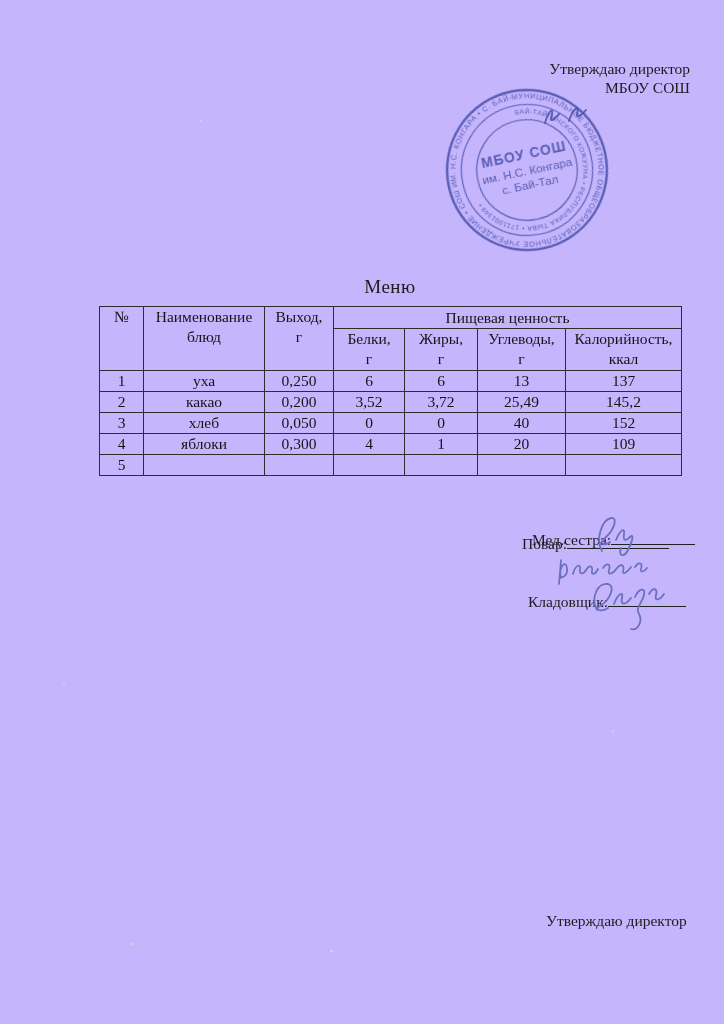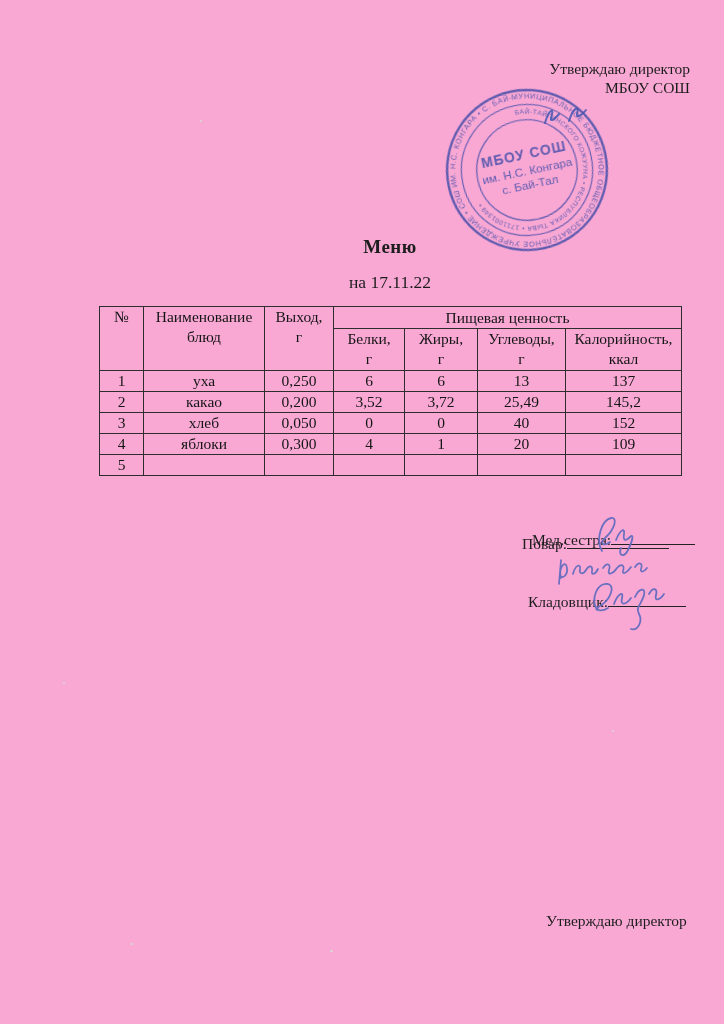--- a/index.html
+++ b/index.html
@@ -1,20 +1,20 @@
 <!DOCTYPE html>
 <html><head>
 <meta charset="utf-8">
 <style>
   html,body{margin:0;padding:0;background:#e8e8e8;}
   .page{
     position:relative;
     width:724px;height:1024px;
     margin:0 auto;
-    background:#f9a8d4;
+    background:#c4b5fd;
     overflow:hidden;
     font-family:"Liberation Serif", serif;
     color:#1d1d1d;
   }
   
   .approval-top{
     position:absolute;top:60px;right:34px;width:280px;
     text-align:right;font-size:15.5px;line-height:18.5px;
   }
   .sig-line-row{white-space:nowrap;}
@@ -22,21 +22,21 @@
   .u-90{width:92px;}
   
   .stamp{
     position:absolute;left:443px;top:86px;width:168px;height:168px;
     transform:rotate(-12deg);
     opacity:.88;
     filter:blur(.2px);
   }
   
   .title-wrap{position:absolute;left:99px;top:236px;width:582px;text-align:center;}
-  .doc-title{font-size:19px;font-weight:bold;letter-spacing:.5px;}
+  .doc-title{font-size:19px;font-weight:normal;letter-spacing:.5px;margin-top:40px;}
   .doc-date{margin-top:14px;font-size:17.5px;}
   
   table.menu{
     position:absolute;left:99px;top:306px;width:582px;
     border-collapse:collapse;table-layout:fixed;
     font-size:15.5px;color:#151515;
   }
   table.menu td, table.menu th{
     border:1.7px solid #2d2d2d;
     padding:0 2px;
@@ -95,21 +95,20 @@
       <text font-size="7.2" letter-spacing="0.6"><textPath href="#ringOuter">МУНИЦИПАЛЬНОЕ БЮДЖЕТНОЕ ОБЩЕОБРАЗОВАТЕЛЬНОЕ УЧРЕЖДЕНИЕ • СОШ ИМ. Н.С. КОНГАРА • С. БАЙ-ТАЛ • </textPath></text>
       <text font-size="6.4" letter-spacing="0.5"><textPath href="#ringInner">БАЙ-ТАЙГИНСКОГО КОЖУУНА • РЕСПУБЛИКА ТЫВА • 1711001349 • </textPath></text>
       <text x="82" y="71" text-anchor="middle" font-size="13.5" font-weight="bold" letter-spacing="1">МБОУ СОШ</text>
       <text x="82" y="87" text-anchor="middle" font-size="11.5">им. Н.С. Конгара</text>
       <text x="82" y="101" text-anchor="middle" font-size="11.5">с. Бай-Тал</text>
     </g>
   </svg>
 
   <div class="title-wrap">
     <div class="doc-title">Меню</div>
-    <div class="doc-date">на 17.11.22</div>
   </div>
 
   <table class="menu">
     <colgroup>
       <col style="width:44px">
         <col style="width:121px">
         <col style="width:69px">
       <col style="width:71px">
         <col style="width:73px">
         <col style="width:88px">

